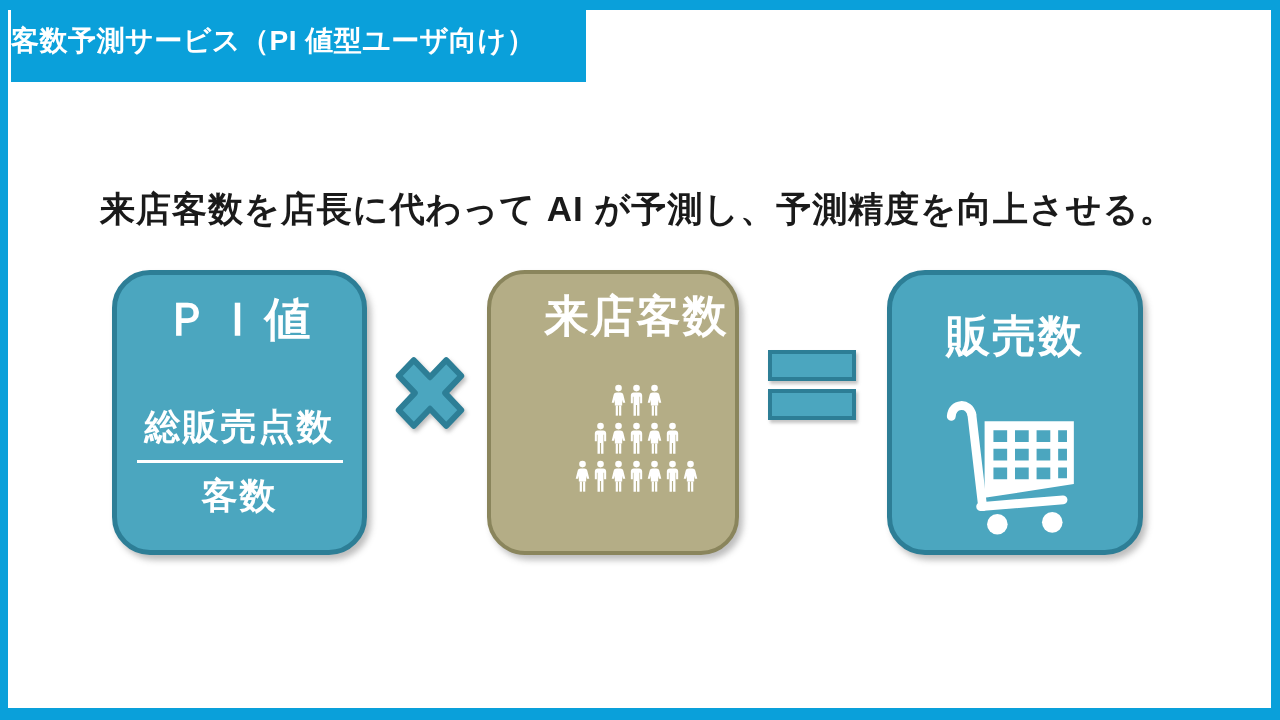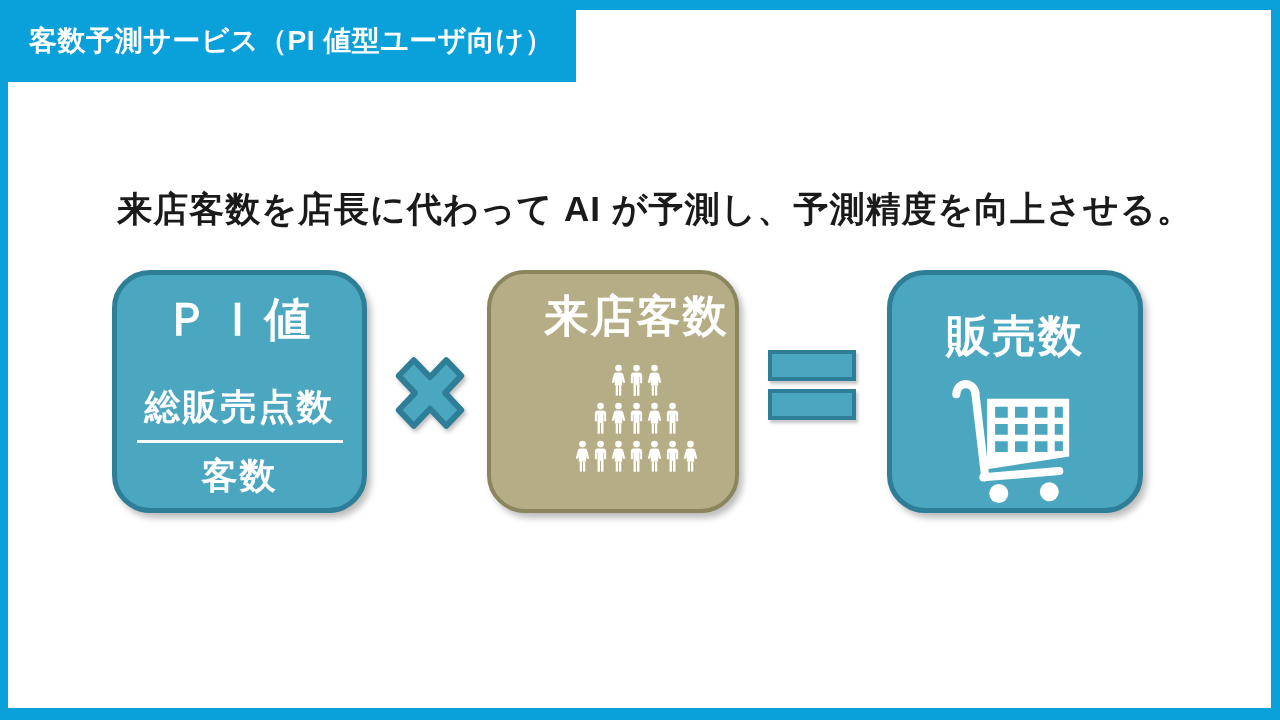--- a/index.html
+++ b/index.html
@@ -6,36 +6,37 @@
   .stage{
     position:relative;width:1280px;height:720px;overflow:hidden;
     background:var(--accent-cyan,#0aa0da);
     font-family:"Liberation Sans","DejaVu Sans",sans-serif;
   }
   .white-panel{
     position:absolute;left:8px;top:10px;right:9px;bottom:12px;
     background:#ffffff;
   }
   .title-block{
-    position:absolute;left:1px;top:0;width:575px;height:82px;
+    position:absolute;left:11px;top:0;width:575px;height:82px;
     background:var(--accent-cyan,#0aa0da);
-    display:flex;align-items:center;box-sizing:border-box;padding-left:28px;text-align:right;
+    display:flex;align-items:center;box-sizing:border-box;text-align:right;
   }
   .title-text{
     color:#ffffff;font-size:28px;font-weight:bold;letter-spacing:0.5px;white-space:nowrap;
   }
   .heading{
     position:absolute;left:100px;top:186px;width:1110px;
     color:var(--heading-text,#1a1a1a);font-size:35px;font-weight:bold;
-    letter-spacing:1px;white-space:nowrap;text-align:center;
+    letter-spacing:1px;white-space:nowrap;
   }
   .box{
-    position:absolute;top:270px;height:243px;border-radius:38px;box-sizing:border-box;
+    position:absolute;top:270px;height:285px;border-radius:38px;box-sizing:border-box;
     display:flex;flex-direction:column;align-items:center;
     box-shadow:4px 5px 6px rgba(90,90,90,.4);
+    gap:20px;
   }
   .box.teal{background:var(--teal-fill,#4ba6bf);border:5px solid var(--teal-border,#2d7e96);}
   .box.khaki{background:var(--khaki-fill,#b4ad86);border:4px solid var(--khaki-border,#8a855c);}
   #pi-box{left:112px;width:255px;}
   #visitors-box{left:487px;width:252px;padding-left:47px;}
   #sales-box{left:887px;width:256px;}
   .box-title{
     color:#ffffff;font-weight:bold;white-space:nowrap;letter-spacing:2px;
   }
   #pi-box .box-title{font-size:46px;margin-top:14px;letter-spacing:4px;}

